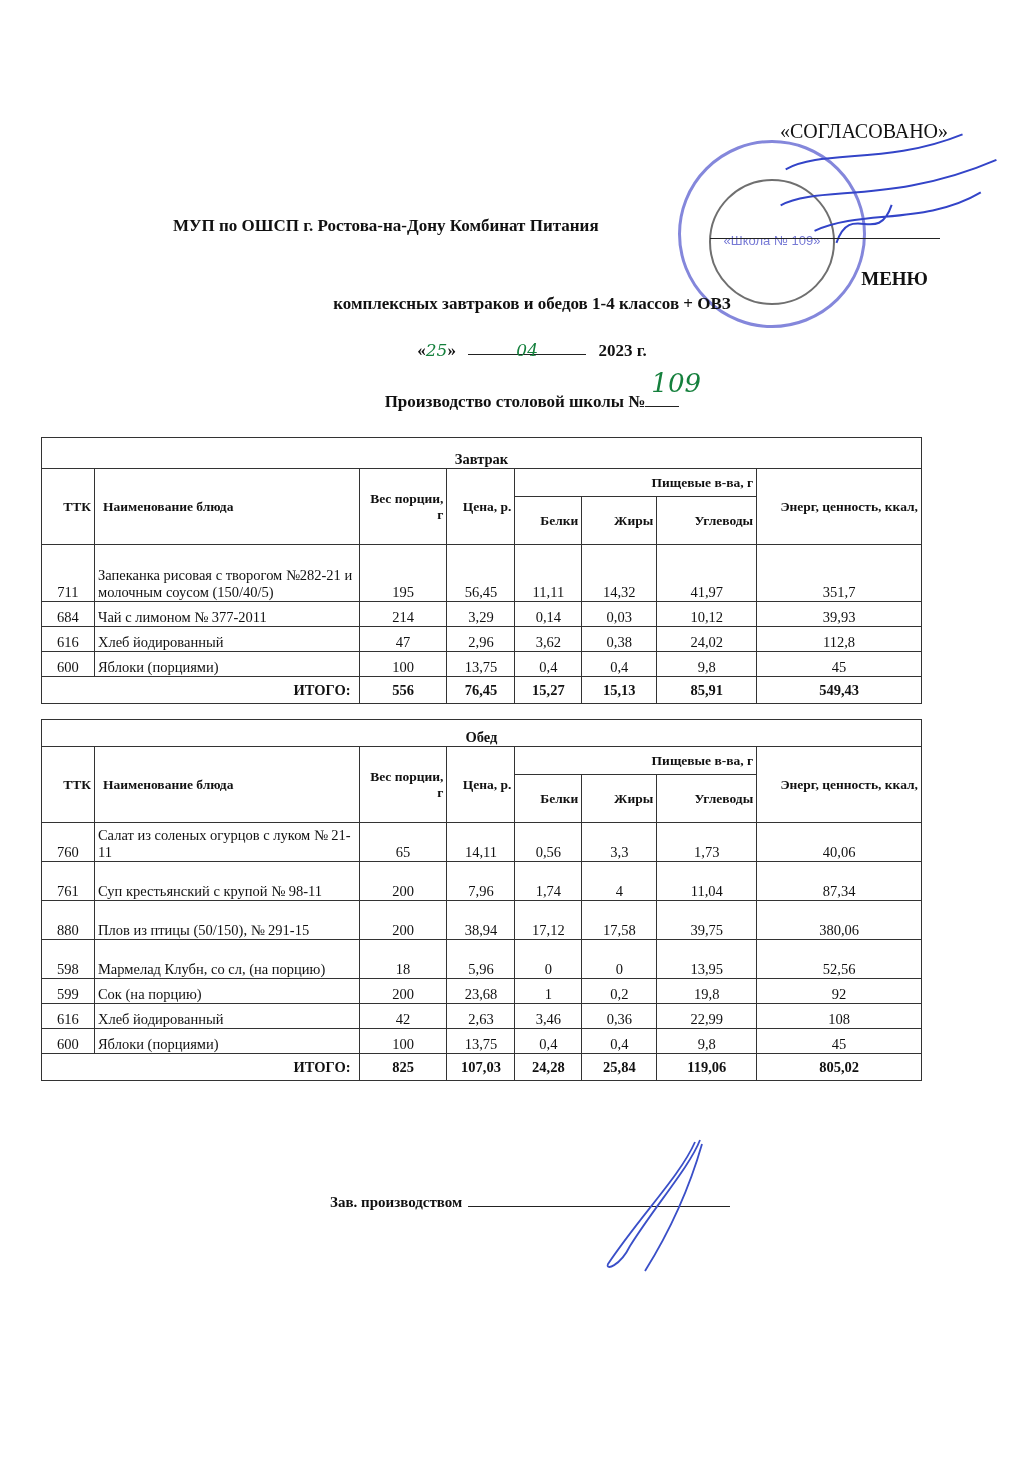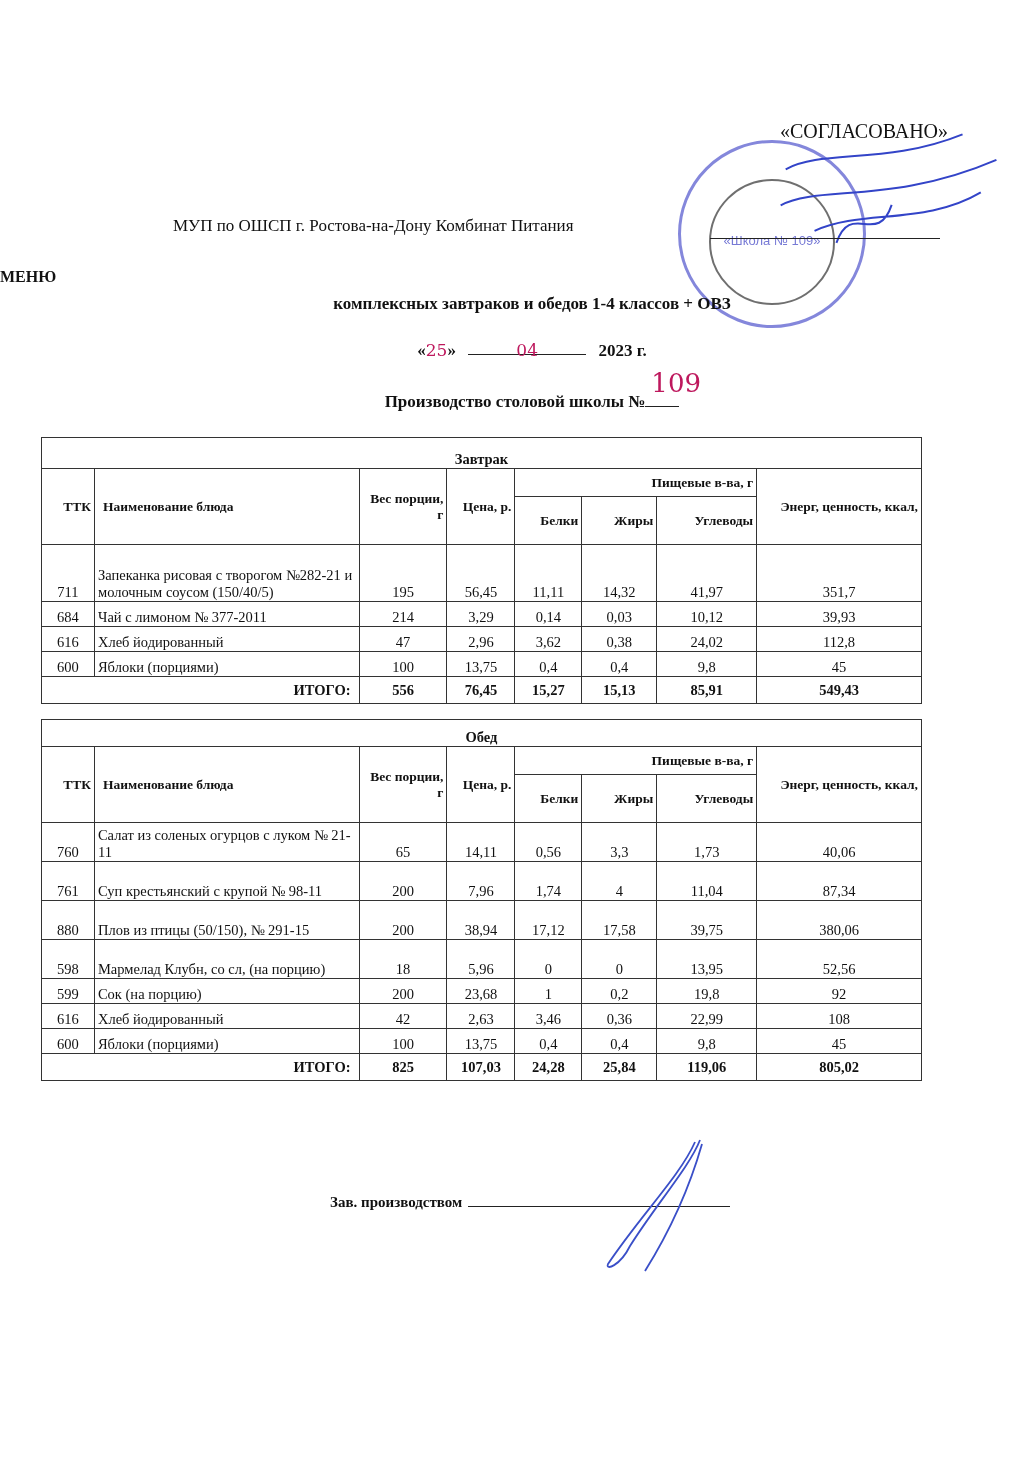--- a/index.html
+++ b/index.html
@@ -1,26 +1,26 @@
 <!DOCTYPE html>
 <html><head>
 <meta charset="utf-8">
 <style>
   html, body { margin:0; padding:0; background:#ffffff; }
   body { width:1024px; height:1461px; position:relative; overflow:hidden;
          font-family:"Liberation Serif","DejaVu Serif",serif; color:#111; }
   .abs { position:absolute; }
   .approved { left:780px; top:120px; font-size:20px; }
-  .org { left:173px; top:216px; font-size:17px; font-weight:normal; }
+  .org { left:173px; top:216px; font-size:17px; font-weight:bold; }
   .org-line { left:710px; top:238px; width:230px; border-bottom:1.5px solid #222; }
-  .title { left:0; width:928px; top:268px; text-align:left; font-size:16px; font-weight:bold; }
+  .title { left:0; width:928px; top:268px; text-align:right; font-size:19px; font-weight:bold; }
   .subtitle { left:0; width:1064px; top:294px; text-align:center; font-size:17px; font-weight:bold; }
   .dateline { left:0; width:1064px; top:340px; text-align:center; font-size:17px; font-weight:bold; }
   .dateline .blank { display:inline-block; width:118px; border-bottom:1.5px solid #222; margin:0 8px; height:14px; vertical-align:baseline; }
-  .handwrite { font-family:"DejaVu Serif",serif; color:#be185d; font-weight:normal; }
+  .handwrite { font-family:"DejaVu Serif",serif; font-style:italic; color:#15803d; font-weight:normal; }
   .school { left:0; width:1064px; top:392px; text-align:center; font-size:17px; font-weight:bold; }
   .school .blank { display:inline-block; width:34px; border-bottom:1.5px solid #222; position:relative; height:14px; }
   .school .num { position:absolute; left:6px; top:-24px; font-size:26px; }
 
   table.menu { position:absolute; left:41px; width:881px; border-collapse:collapse; font-size:14.5px; }
   table.menu td, table.menu th { border:1px solid #333; padding:0 3px; }
   table.menu th { font-weight:bold; text-align:right; font-size:13.5px; }
   .sec-title { height:30px; text-align:center; font-weight:bold; vertical-align:bottom; }
   td.c { text-align:center; vertical-align:bottom; }
   td.name { text-align:left; vertical-align:bottom; line-height:17px; }

